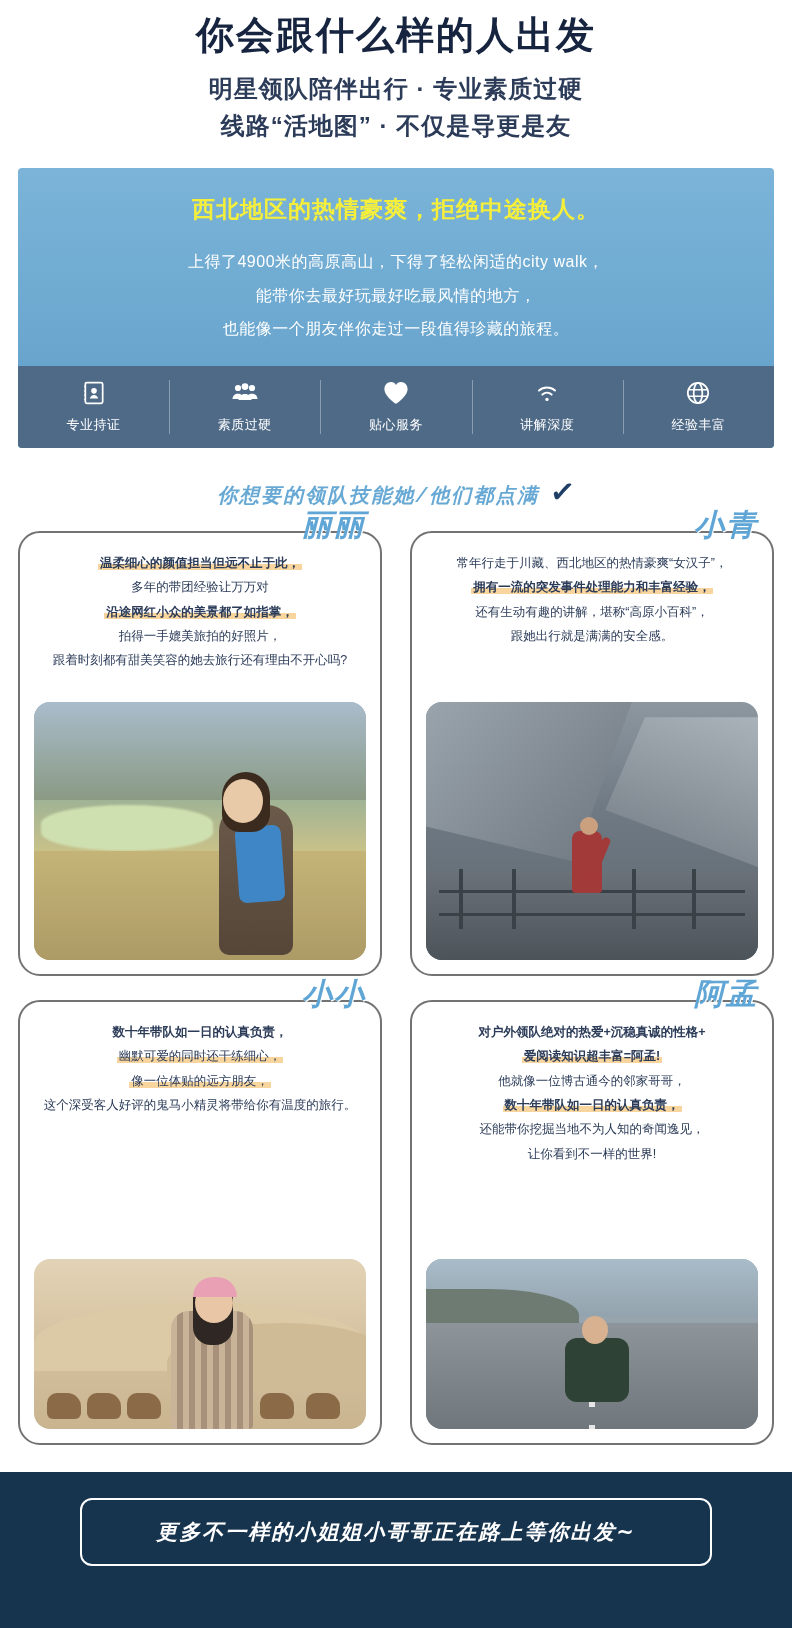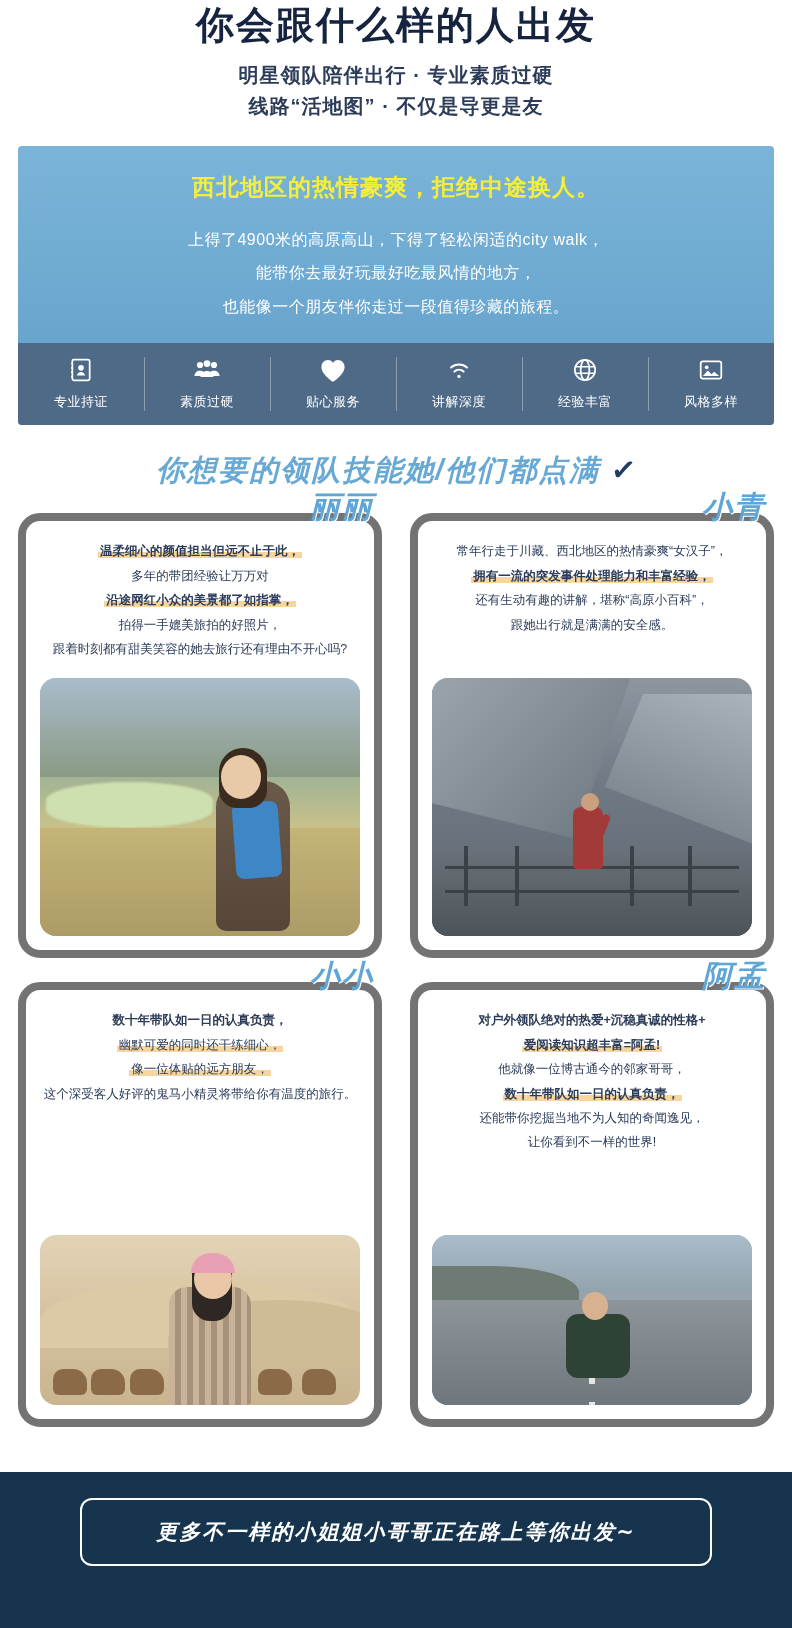--- a/index.html
+++ b/index.html
@@ -11,33 +11,33 @@
     height: 1628px;
     background: #ffffff;
     font-family: "Liberation Sans", sans-serif;
     color: #1b2b4b;
     overflow: hidden;
     position: relative;
   }
 
   
   .header {
-    padding-top: 4px;
+    padding-top: 14px;
     text-align: center;
   }
   .header-title {
     font-size: 38px;
     font-weight: bold;
     letter-spacing: 2px;
     color: #16243f;
     line-height: 1.15;
   }
   .header-sub {
     margin-top: 12px;
-    font-size: 20px;
+    font-size: 24px;
     font-weight: bold;
     color: #2b3b58;
     line-height: 1.55;
     letter-spacing: 1px;
   }
 
   
   .banner {
     margin: 24px 18px 0 18px;
     background: linear-gradient(180deg, #7bb4d8 0%, #6ba7cf 60%, #5f9cc6 100%);
@@ -95,22 +95,22 @@
     letter-spacing: .5px;
   }
 
   
   .section-head {
     margin-top: 26px;
     text-align: center;
     position: relative;
   }
   .section-head-text {
-    font-family: Liberation Sans, sans-serif;
-    font-size: 29px;
+    font-family: Liberation Mono, monospace;
+    font-size: 20px;
     font-weight: bold;
     color: #67a9d4;
     letter-spacing: 2px;
     font-style: italic;
   }
   .check-mark {
     display: inline-block;
     margin-left: 6px;
     color: #1f3f66;
     font-size: 30px;
@@ -120,33 +120,33 @@
 
   
   .grid {
     margin: 22px 18px 0 18px;
     display: grid;
     grid-template-columns: 1fr 1fr;
     gap: 24px 28px;
   }
   .card-wrap { position: relative; }
   .card {
-    border: 8px solid #737373;
+    border: 2px solid #737373;
     border-radius: 22px;
     background: #fff;
     padding: 14px 14px 14px 14px;
     box-sizing: border-box;
     height: 445px;
     display: flex;
     flex-direction: column;
   }
   .card-name {
     position: absolute;
     top: -26px;
-    right: 8px;
+    right: 16px;
     font-family: "DejaVu Sans", sans-serif;
     font-size: 30px;
     font-weight: bold;
     font-style: italic;
     color: #5fa6d6;
     letter-spacing: 2px;
     z-index: 3;
     text-shadow: 1px 1px 0 #ffffff;
   }
   .card-text {
@@ -338,30 +338,20 @@
     <div class="feature">
       <div class="feature-icon">
         <svg width="26" height="26" viewBox="0 0 24 24" fill="none" stroke="#fff" stroke-width="1.6">
           <circle cx="12" cy="12" r="9.4"></circle>
           <ellipse cx="12" cy="12" rx="4" ry="9.4"></ellipse>
           <path d="M2.8 9h18.4M2.8 15h18.4"></path>
         </svg>
       </div>
       <div class="feature-label">经验丰富</div>
     </div>
-    <div class="feature">
-      <div class="feature-icon">
-        <svg width="26" height="26" viewBox="0 0 24 24" fill="#fff">
-          <rect x="2.5" y="4" width="19" height="16" rx="2" fill="none" stroke="#fff" stroke-width="1.6"></rect>
-          <circle cx="8" cy="9.5" r="1.7"></circle>
-          <path d="M4.5 17.5l4.6-5 3.3 3.4 2.6-2.4 4.5 4z"></path>
-        </svg>
-      </div>
-      <div class="feature-label">风格多样</div>
-    </div>
   </div>
 </div>
 
 <div class="section-head">
   <span class="section-head-text">你想要的领队技能她/他们都点满</span>
   <span class="check-mark">✓</span>
 </div>
 
 <div class="grid">
 

